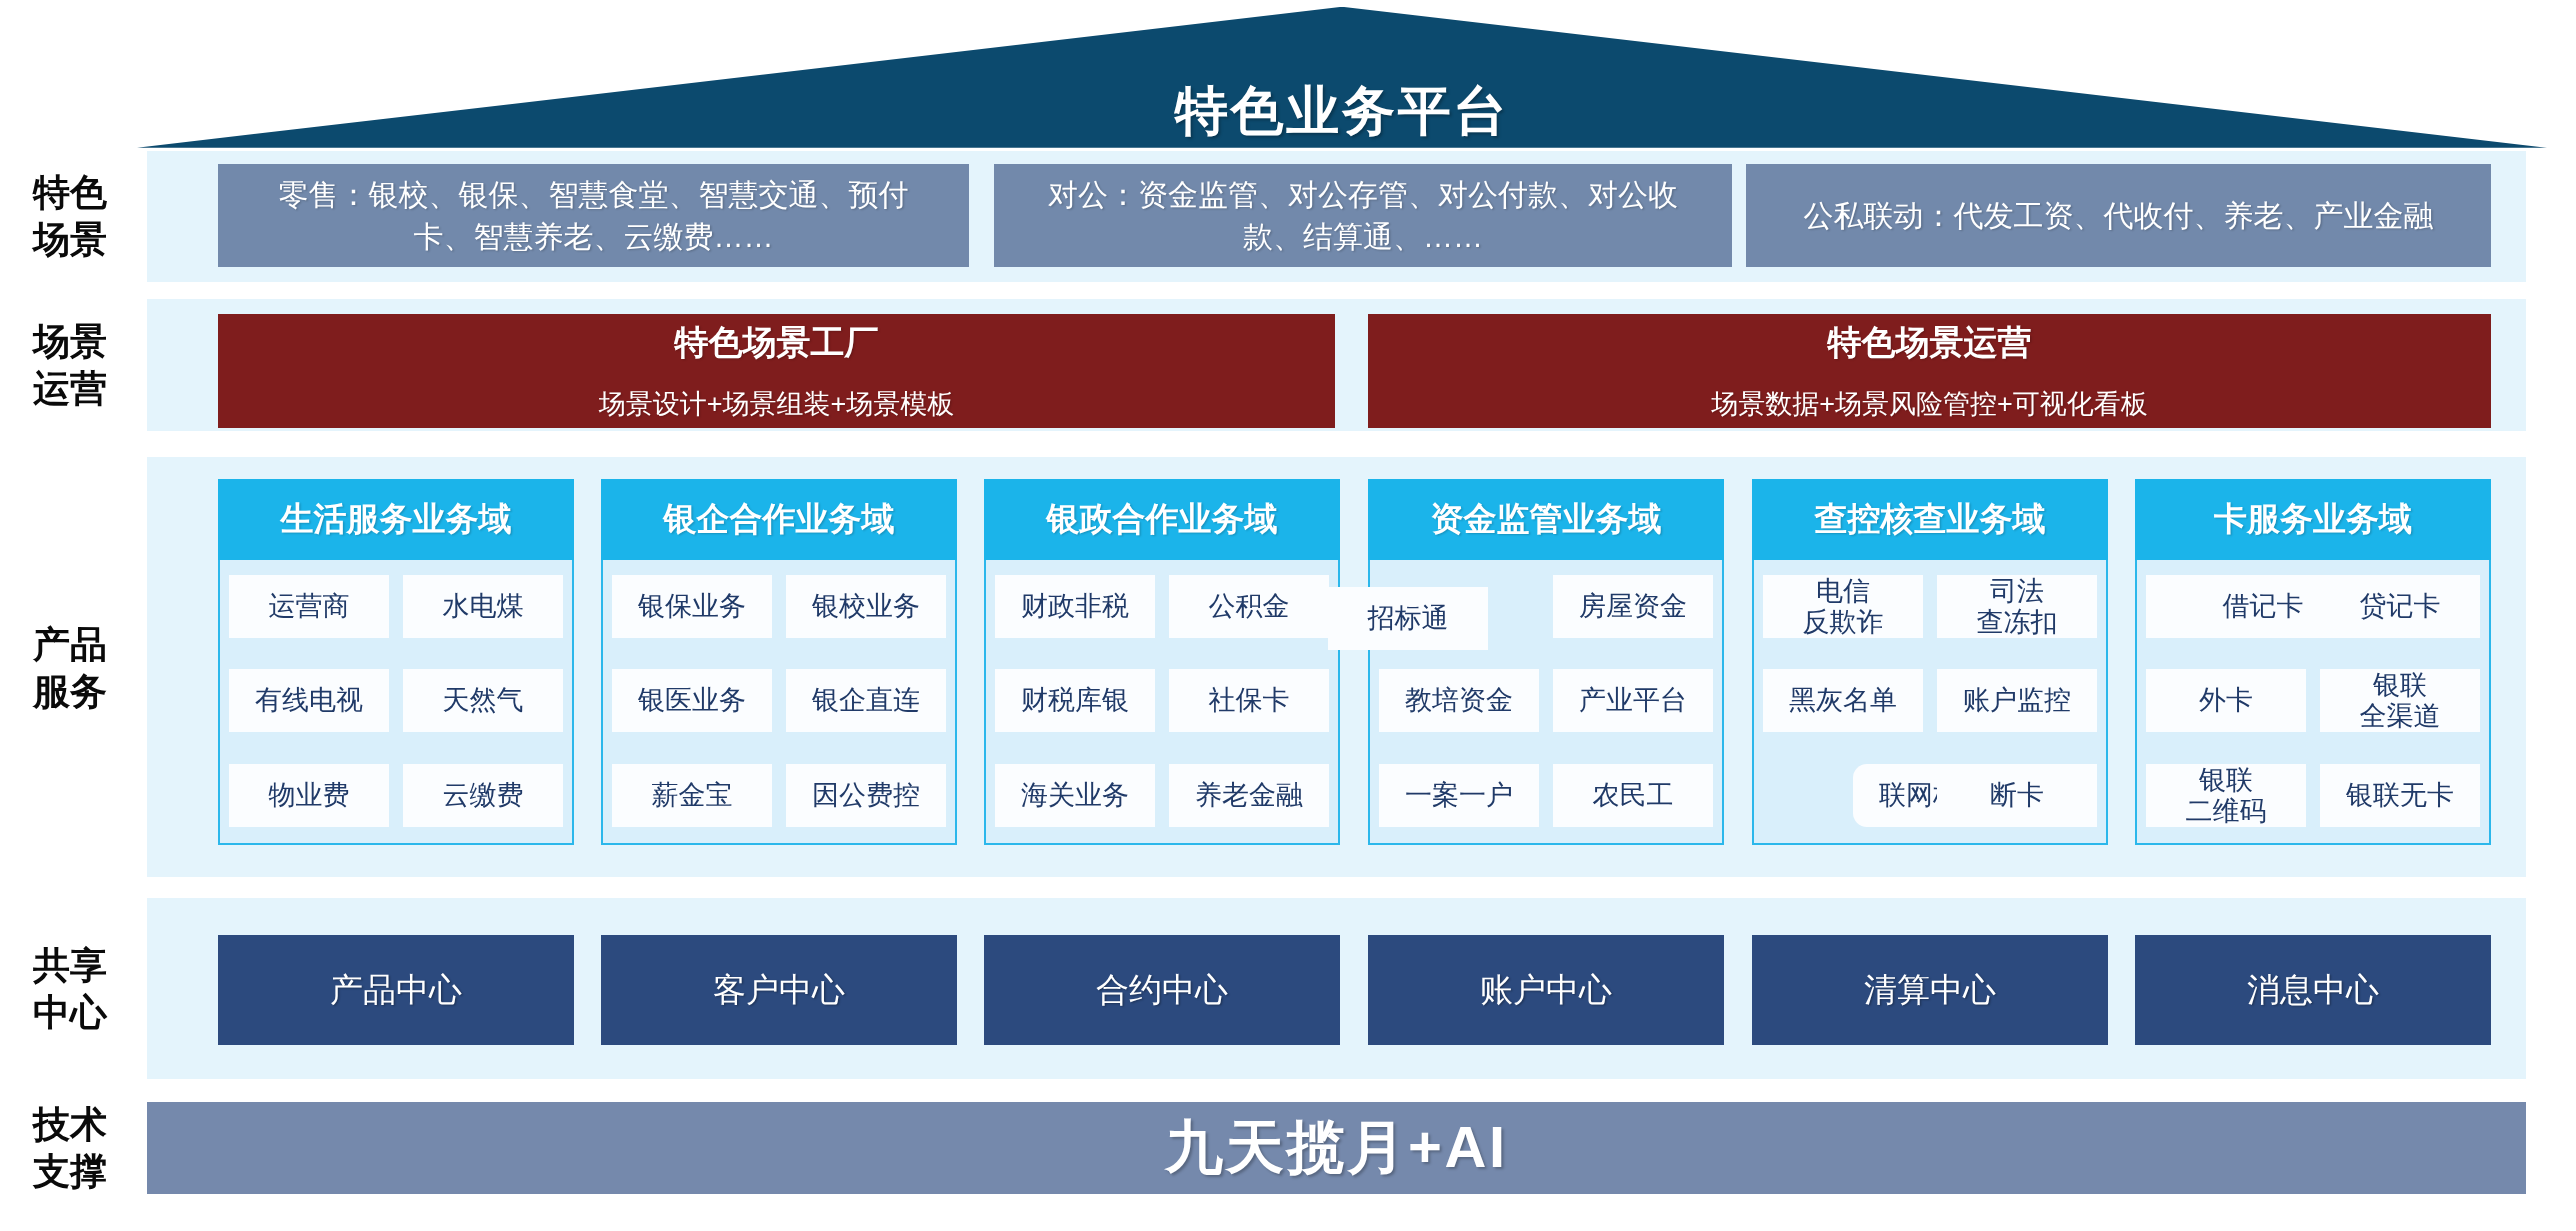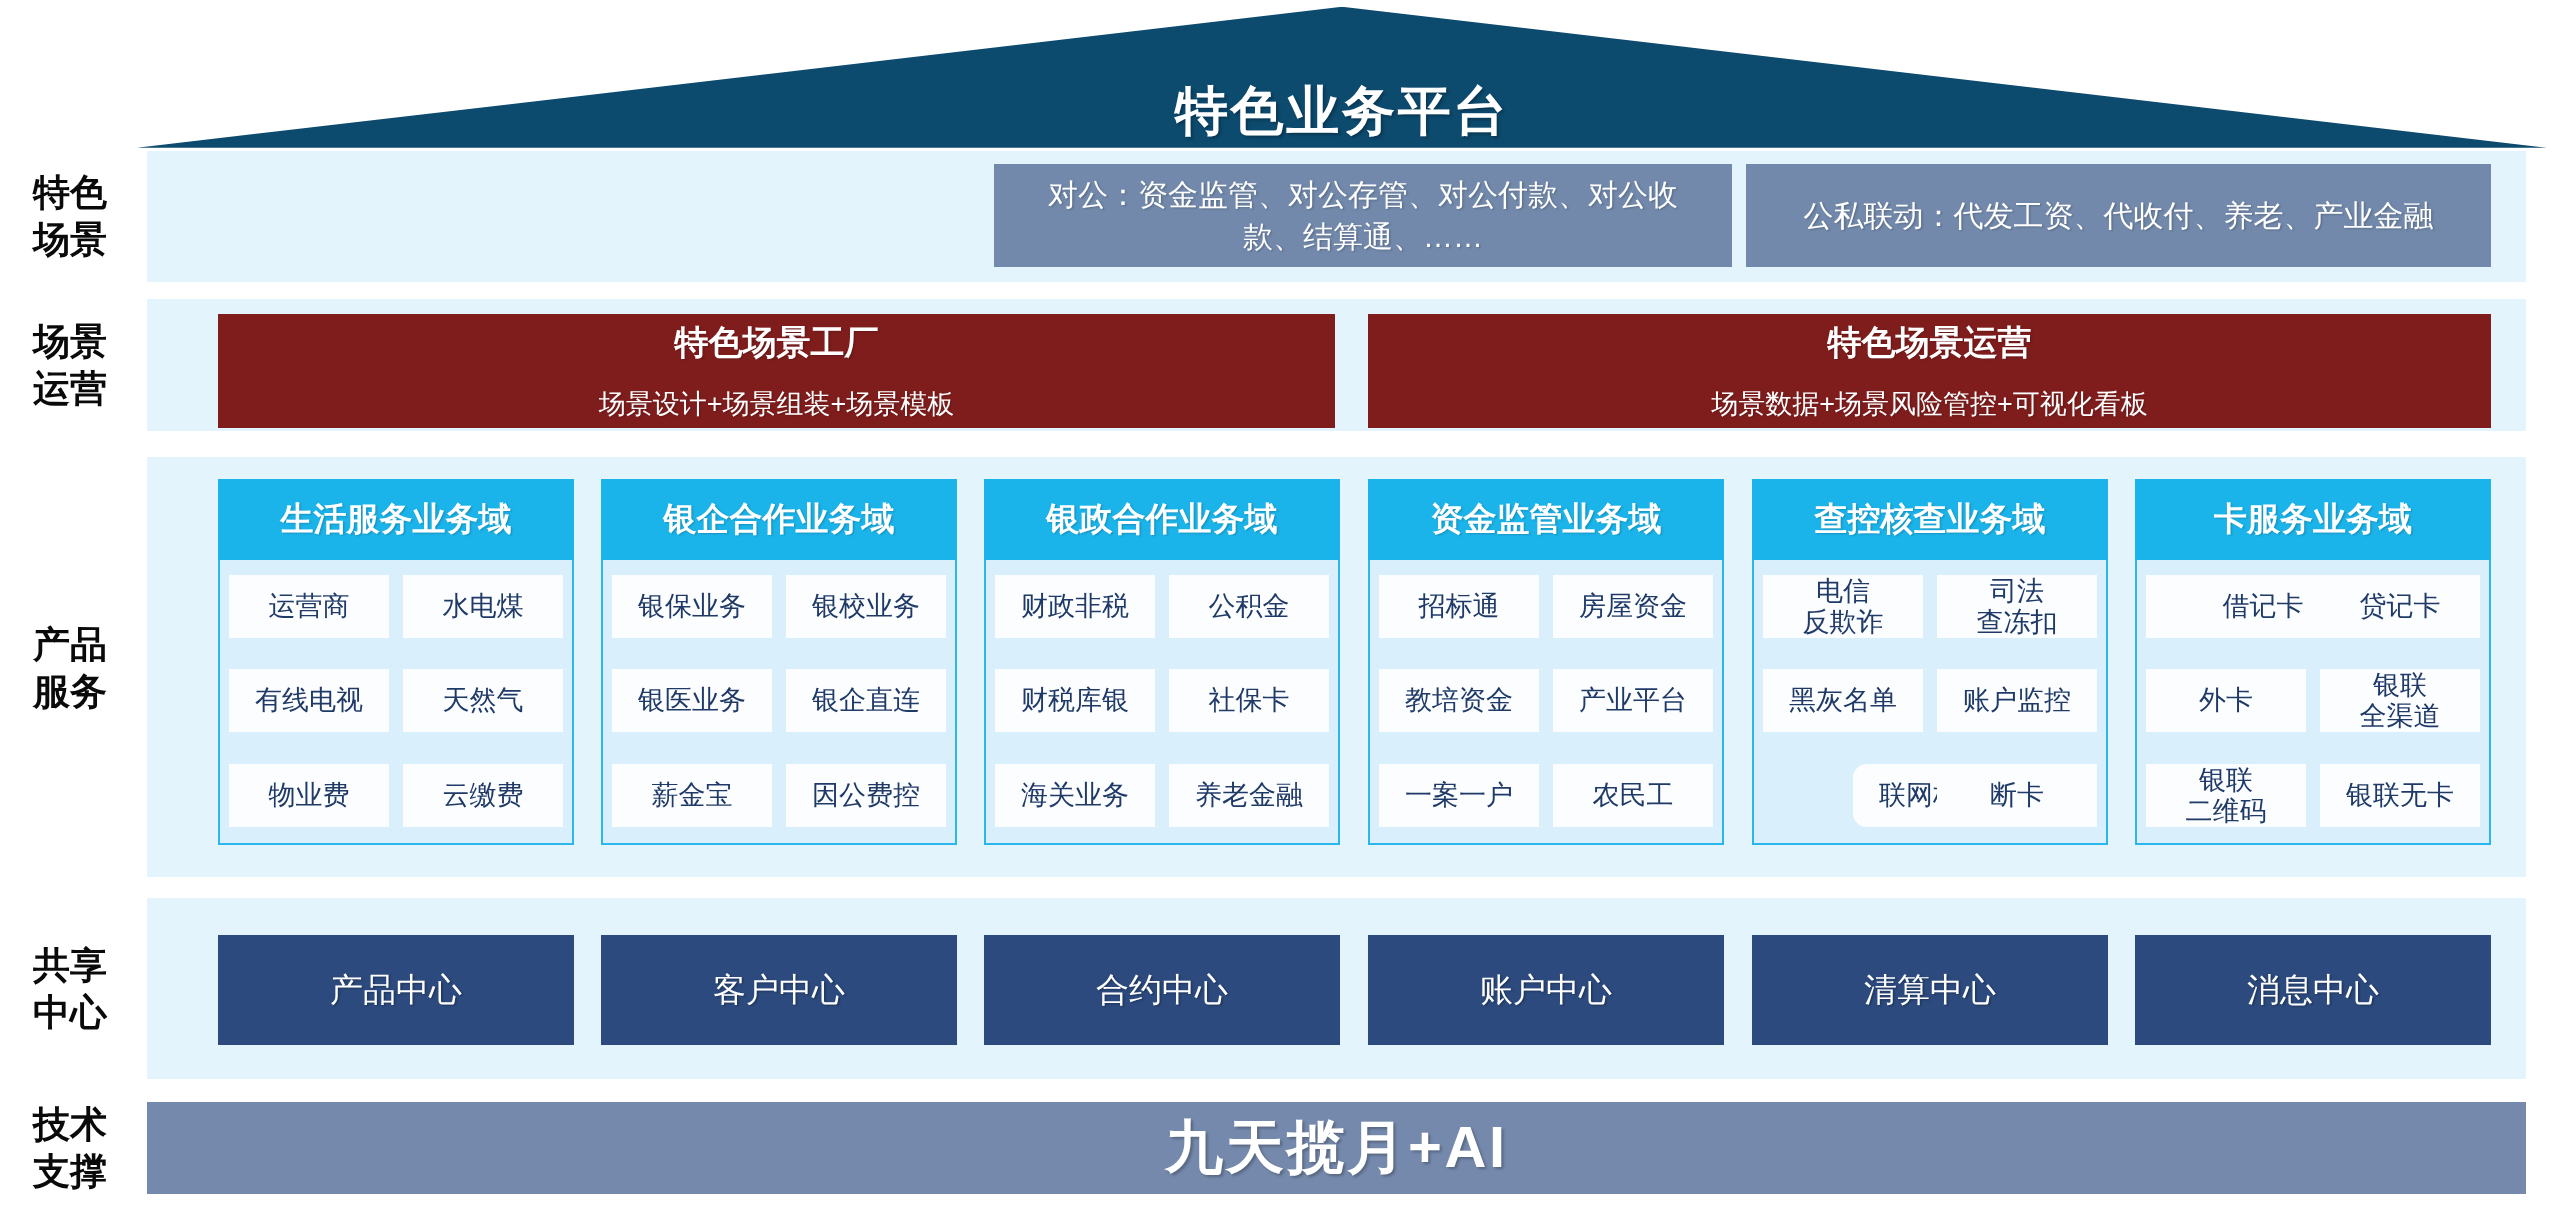--- a/index.html
+++ b/index.html
@@ -79,20 +79,22 @@
 场景</div>
   <div class="side-label" style="top:317px;">场景
 运营</div>
   <div class="side-label" style="top:620px;">产品
 服务</div>
   <div class="side-label" style="top:941px;">共享
 中心</div>
   <div class="side-label" style="top:1100px;">技术
 支撑</div>
 
+  <div class="scene-box" style="left:218px;width:751px;">零售：银校、银保、智慧食堂、智慧交通、预付
+卡、智慧养老、云缴费……</div>
   <div class="scene-box" style="left:994px;width:738px;">对公：资金监管、对公存管、对公付款、对公收
 款、结算通、……</div>
   <div class="scene-box" style="left:1746px;width:745px;">公私联动：代发工资、代收付、养老、产业金融</div>
 
   <div class="op-box" style="left:218px;width:1117px;">
     <div class="op-title">特色场景工厂</div>
     <div class="op-sub">场景设计+场景组装+场景模板</div>
   </div>
   <div class="op-box" style="left:1368px;width:1123px;">
     <div class="op-title">特色场景运营</div>
@@ -121,21 +123,21 @@
   <div class="col-header" style="left:984px;">银政合作业务域</div>
   <div class="cell cr0" style="left:995px;">财政非税</div>
   <div class="cell cr0" style="left:1169px;">公积金</div>
   <div class="cell cr1" style="left:995px;">财税库银</div>
   <div class="cell cr1" style="left:1169px;">社保卡</div>
   <div class="cell cr2" style="left:995px;">海关业务</div>
   <div class="cell cr2" style="left:1169px;">养老金融</div>
 
   <div class="col-panel" style="left:1368px;"></div>
   <div class="col-header" style="left:1368px;">资金监管业务域</div>
-  <div class="cell cr0" style="left:1379px;">招标通</div>
+  <div class="cell cr0" style="left:1328px;margin-top:12px;">招标通</div>
   <div class="cell cr0" style="left:1553px;">房屋资金</div>
   <div class="cell cr1" style="left:1379px;">教培资金</div>
   <div class="cell cr1" style="left:1553px;">产业平台</div>
   <div class="cell cr2" style="left:1379px;">一案一户</div>
   <div class="cell cr2" style="left:1553px;">农民工</div>
 
   <div class="col-panel" style="left:1752px;"></div>
   <div class="col-header" style="left:1752px;">查控核查业务域</div>
   <div class="cell cr0" style="left:1763px;">电信
 反欺诈</div>

